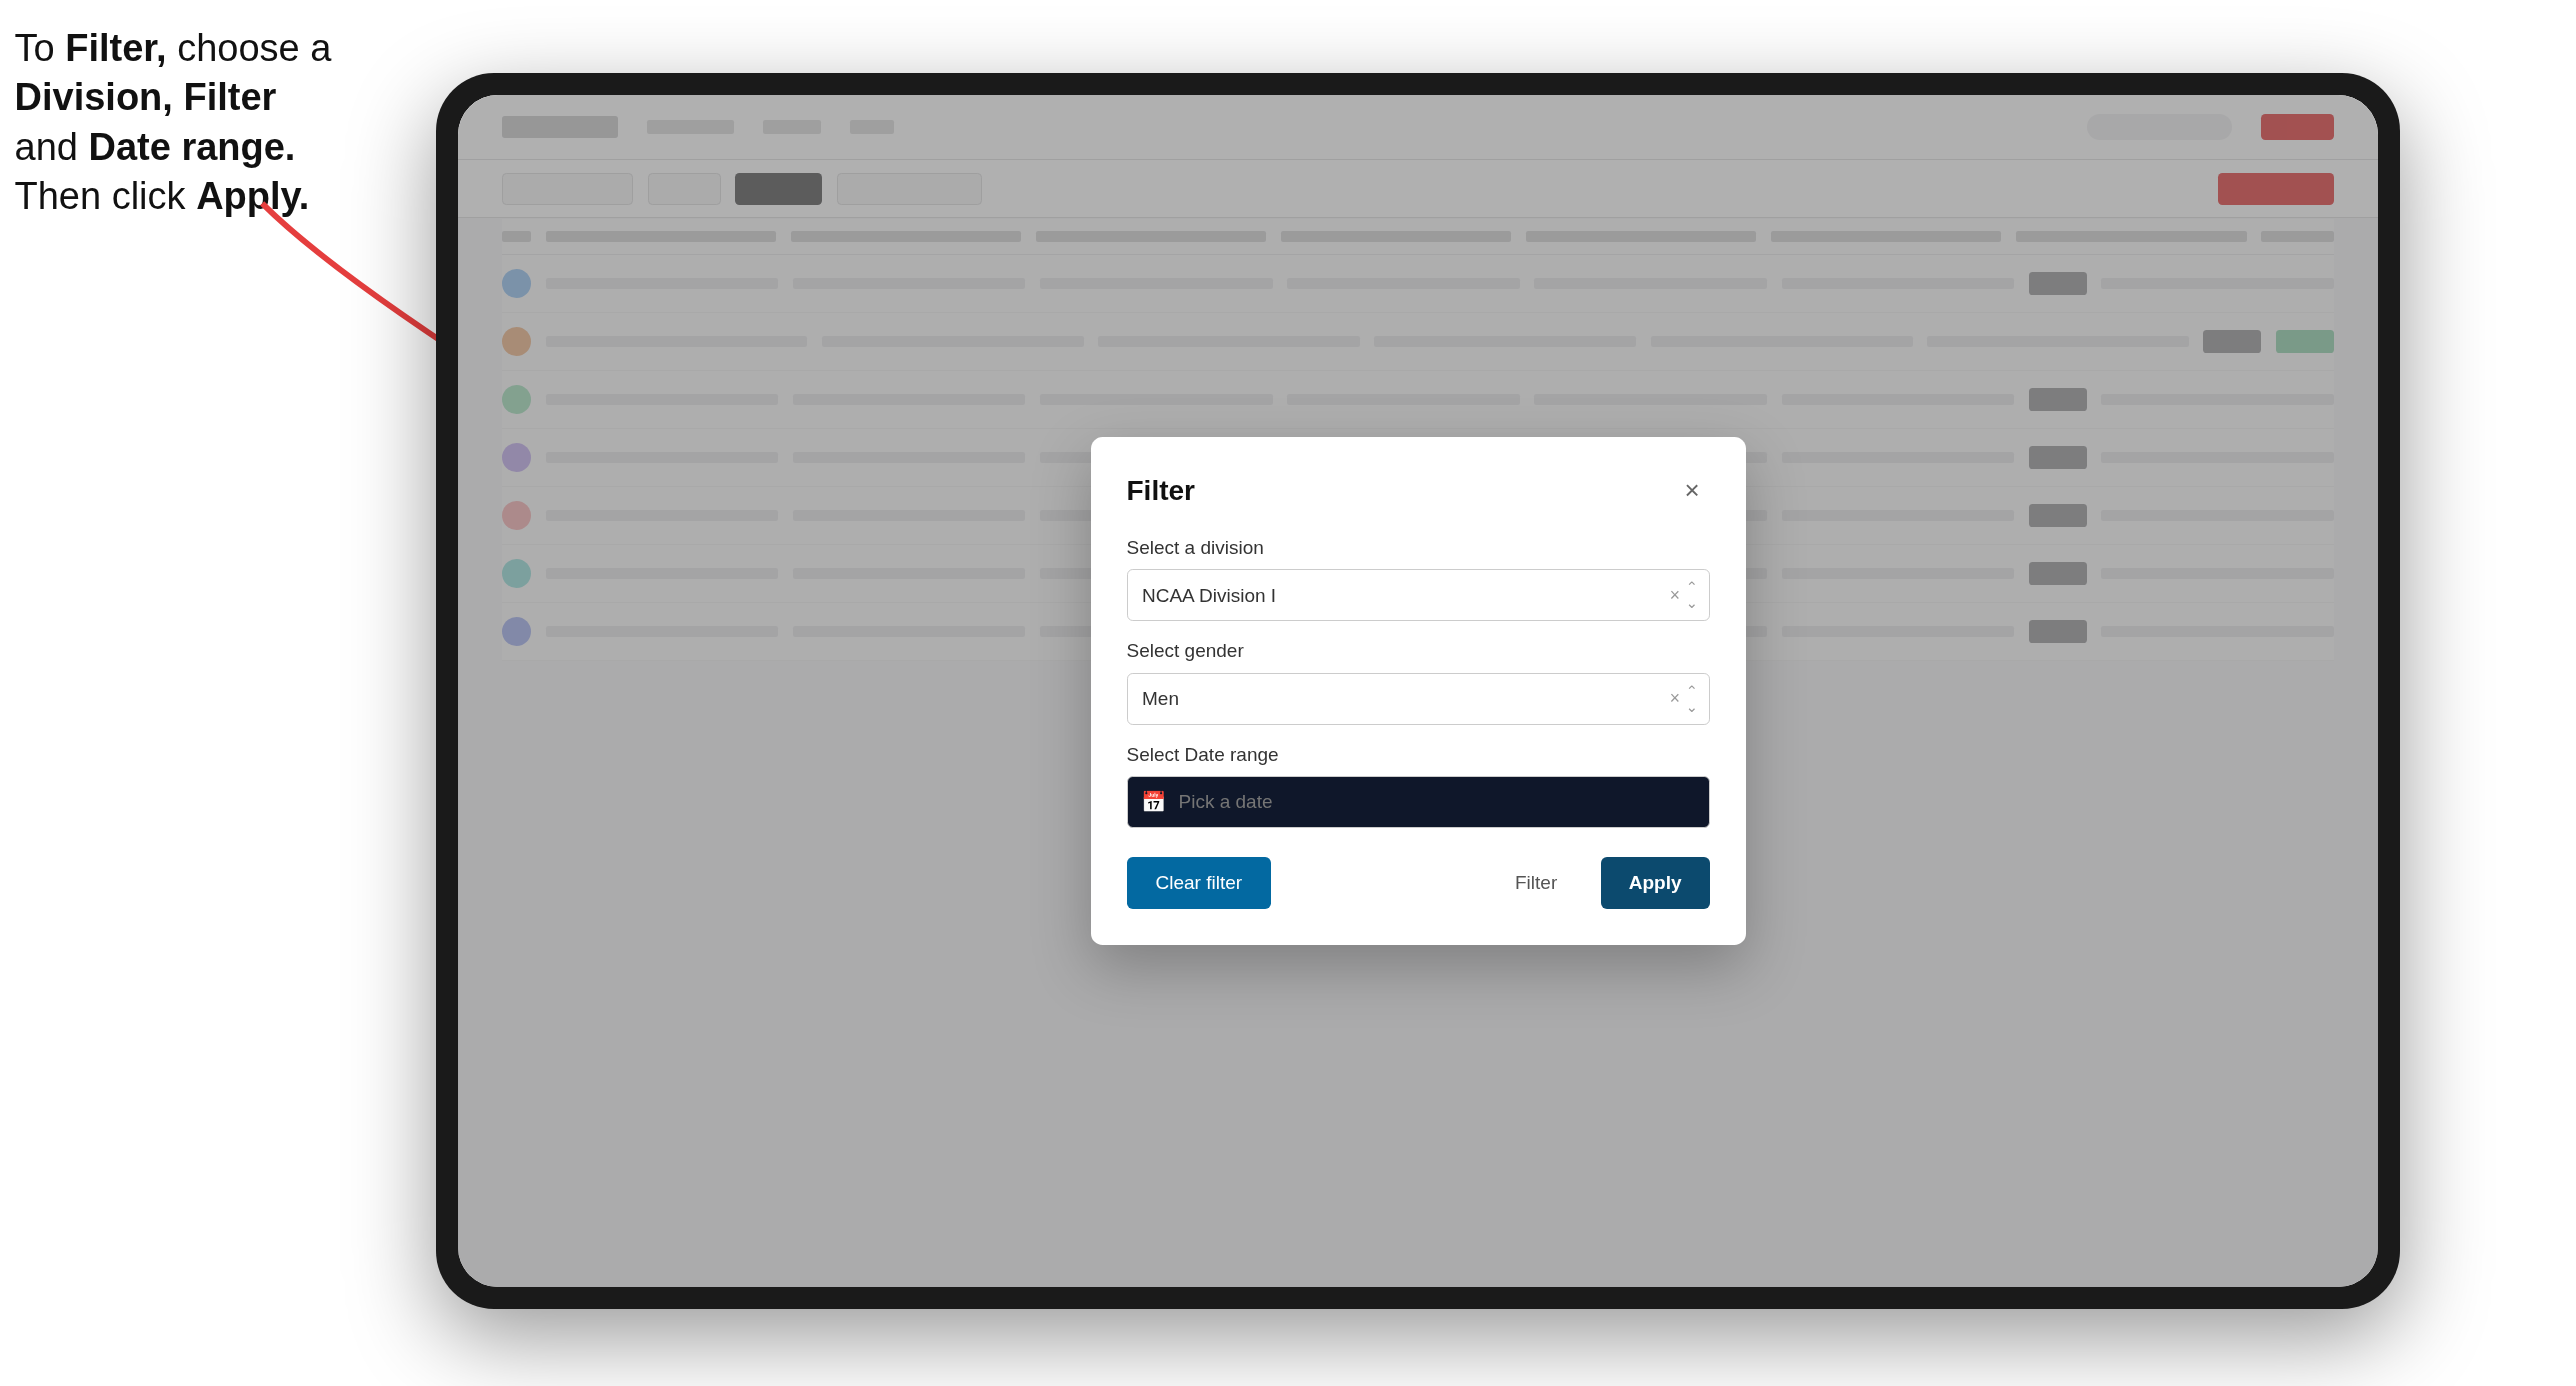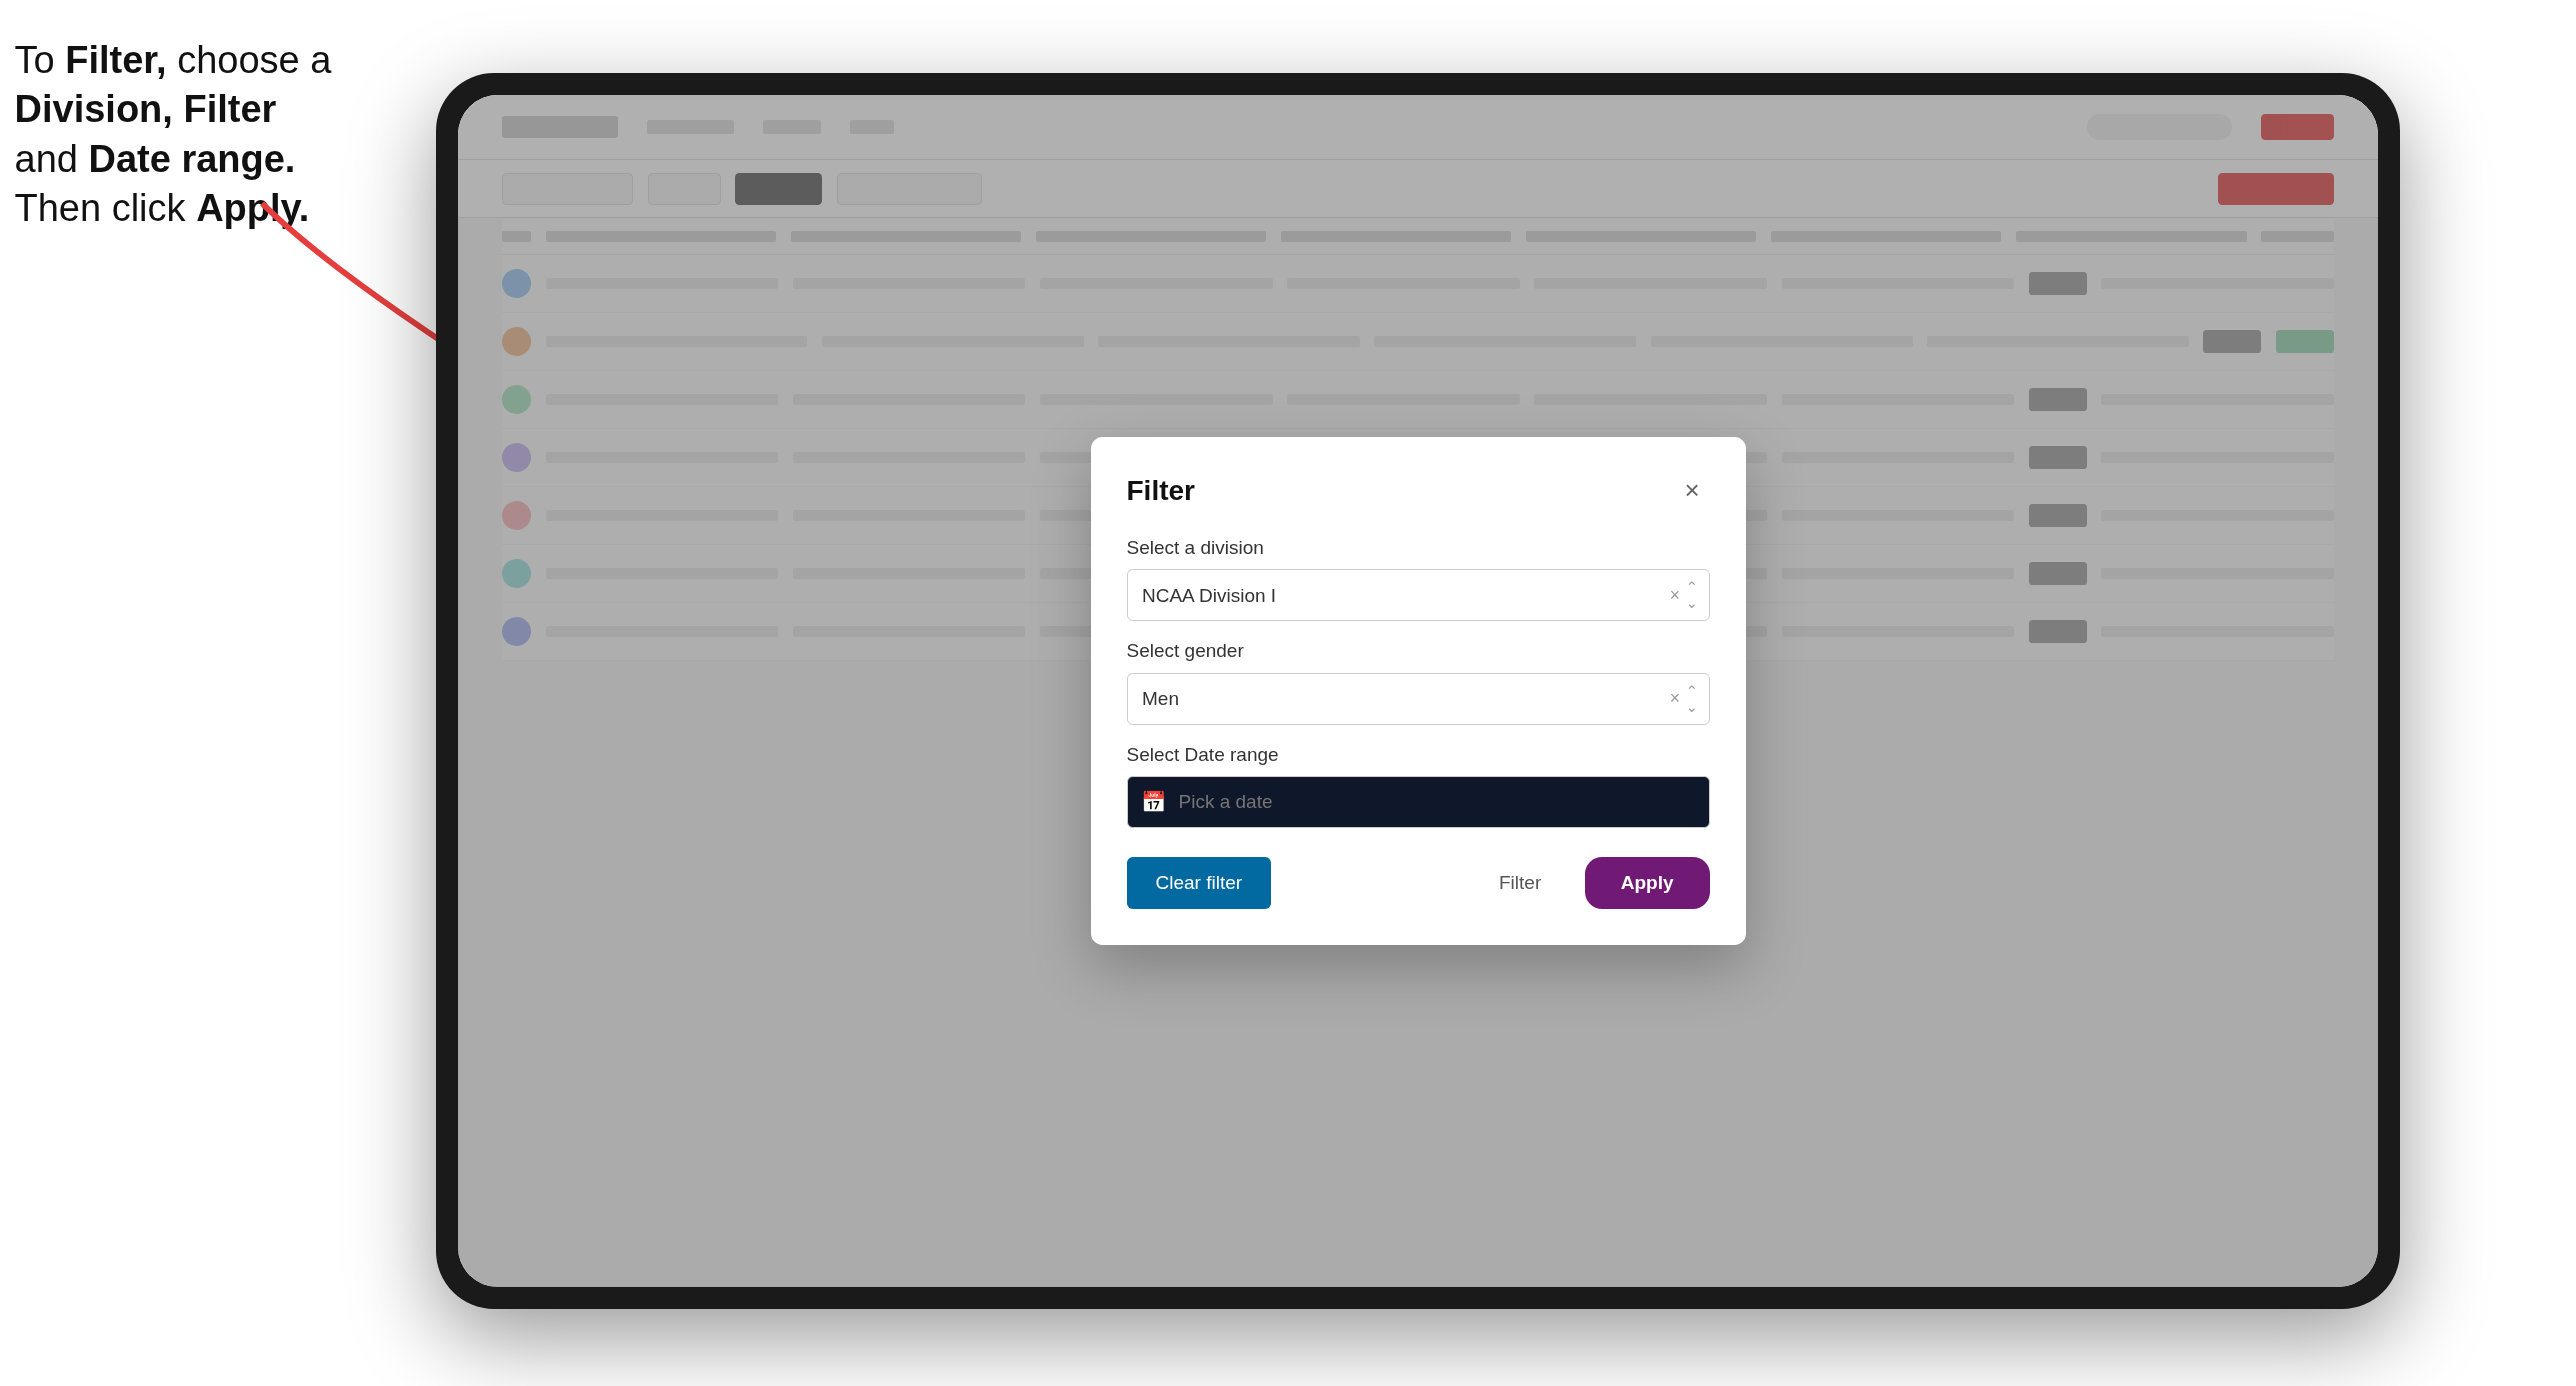--- a/index.html
+++ b/index.html
@@ -8,21 +8,21 @@
       font-family: -apple-system, BlinkMacSystemFont, 'Segoe UI', sans-serif;
       width: 2576px;
       height: 1386px;
       position: relative;
       overflow: hidden;
     }
 
     
     .instruction-text {
       position: absolute;
-      top: 36px;
+      top: 24px;
       left: 14.5px;
       width: 407px;
       font-size: 38px;
       line-height: 1.3;
       color: #111;
     }
     .instruction-text strong {
       font-weight: 800;
     }
 
@@ -377,25 +377,25 @@
       padding: 0 29px;
       background: none;
       border: none;
       color: #555;
       font-size: 19px;
       cursor: pointer;
     }
 
     .btn-apply {
       height: 52px;
-      padding: 0 36px;
-      background: #701a75;
+      padding: 0 28px;
+      background: #0c4a6e;
       color: #fff;
       border: none;
-      border-radius: 17px;
+      border-radius: 6px;
       font-size: 19px;
       font-weight: 600;
       cursor: pointer;
     }
   </style>
 </head>
 <body>
 
 <div class="instruction-text">
   <span>To <strong>Filter,</strong> choose a</span><br>

